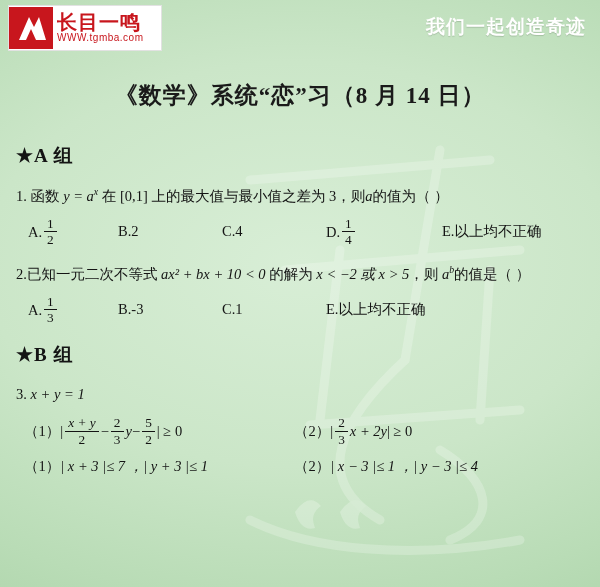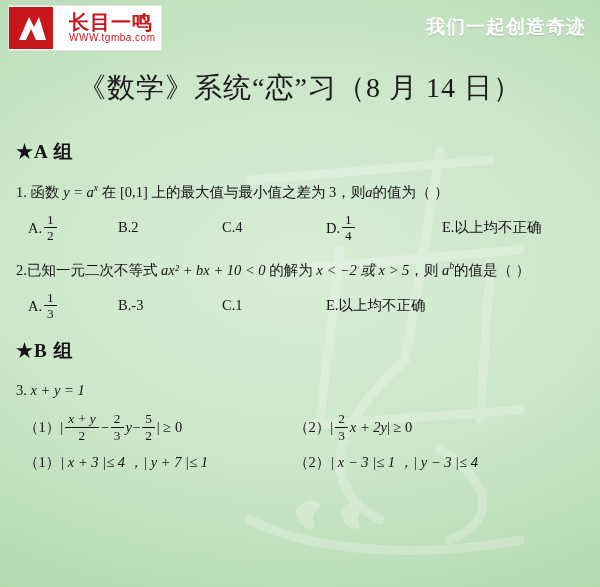--- a/index.html
+++ b/index.html
@@ -53,21 +53,21 @@
   .logo-mark {
     width: 44px;
     height: 42px;
     background: #c8161d;
     position: relative;
     flex: 0 0 auto;
   }
   .logo-mark svg { position: absolute; left: 0; top: 0; }
   .logo-text {
     flex: 1 1 auto;
-    padding-left: 16px;
+    padding-left: 4px;
     line-height: 1.05;
   }
   .logo-cn {
     font-family: "Liberation Serif", serif;
     font-size: 20px;
     font-weight: bold;
     color: #c8161d;
     letter-spacing: 1px;
     white-space: nowrap;
   }
@@ -86,24 +86,24 @@
     color: #ffffff;
     font-weight: bold;
     letter-spacing: 1px;
     text-shadow: 0 1px 1px rgba(0,0,0,0.15);
     white-space: nowrap;
   }
 
   .title {
     text-align: center;
     font-family: "Liberation Serif", serif;
-    font-size: 28px;
-    font-weight: normal;
+    font-size: 23px;
+    font-weight: bold;
     color: #1a1a1a;
-    margin-top: 17px;
+    margin-top: 28px;
     letter-spacing: 1px;
     position: relative;
     z-index: 2;
   }
 
   .content {
     position: relative;
     z-index: 2;
     padding: 16px 0 0 14px;
     color: #141414;
@@ -265,21 +265,21 @@
         <span>（1）</span><span>|</span><span class="frac"><span class="num it">x + y</span><span class="den">2</span></span><span>−</span><span class="frac"><span class="num">2</span><span class="den">3</span></span><span class="it">y</span><span>−</span><span class="frac"><span class="num">5</span><span class="den">2</span></span><span>| ≥ 0</span>
       </span>
       <span class="cell-right">
         <span>（2）</span><span>|</span><span class="frac"><span class="num">2</span><span class="den">3</span></span><span class="it">x + 2y</span><span>| ≥ 0</span>
       </span>
     </div>
 
 
     <div class="subrow">
       <span class="cell-left">
-        <span>（1）</span><span class="it">| x + 3 |≤ 4 ，| y + 7 |≤ 1</span>
+        <span>（1）</span><span class="it">| x + 3 |≤ 7 ，| y + 3 |≤ 1</span>
       </span>
       <span class="cell-right">
         <span>（2）</span><span class="it">| x − 3 |≤ 1 ，| y − 3 |≤ 4</span>
       </span>
     </div>
 
   </div>
 </div>
 
 </body></html>

